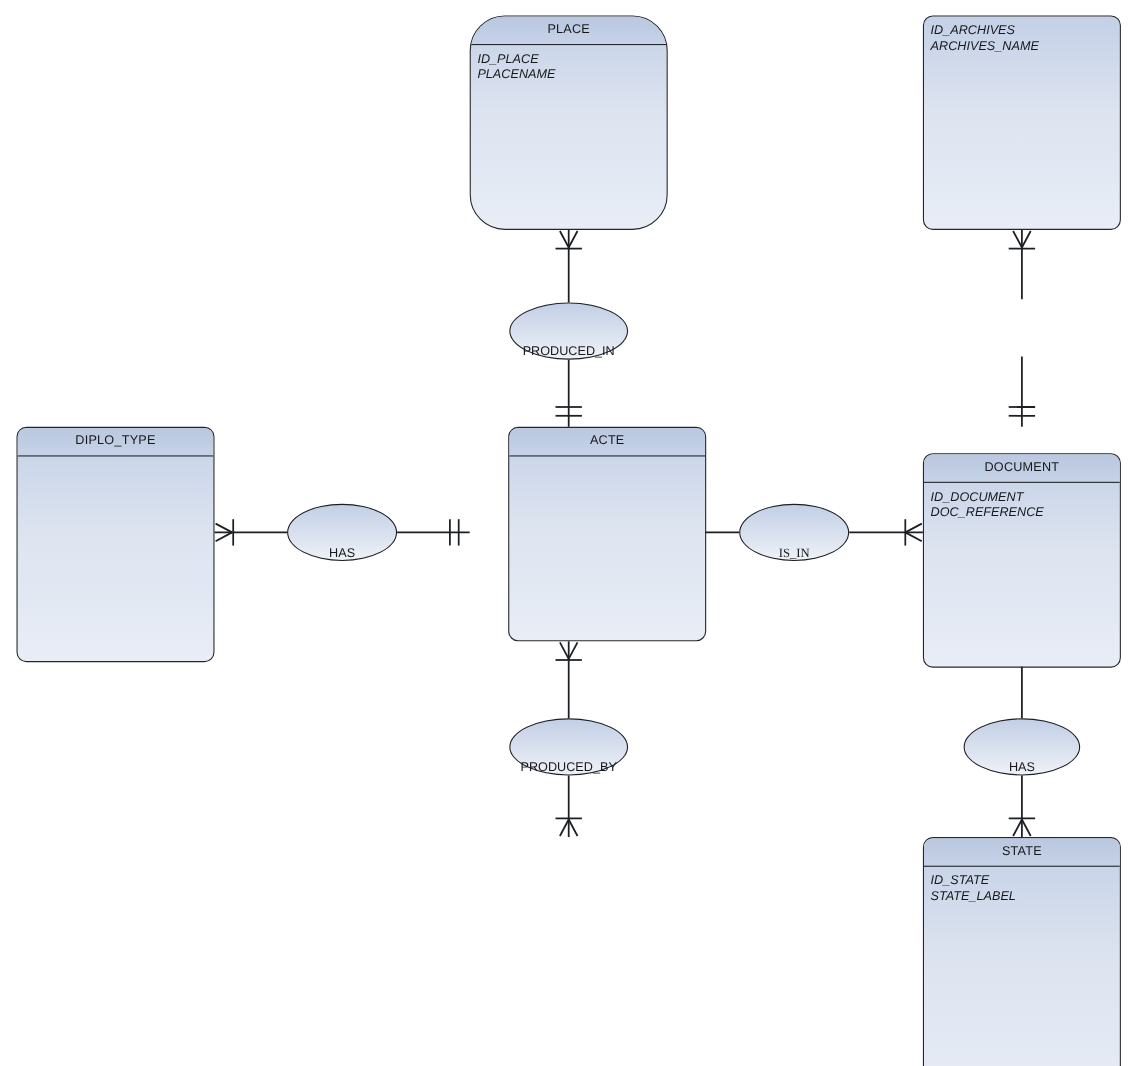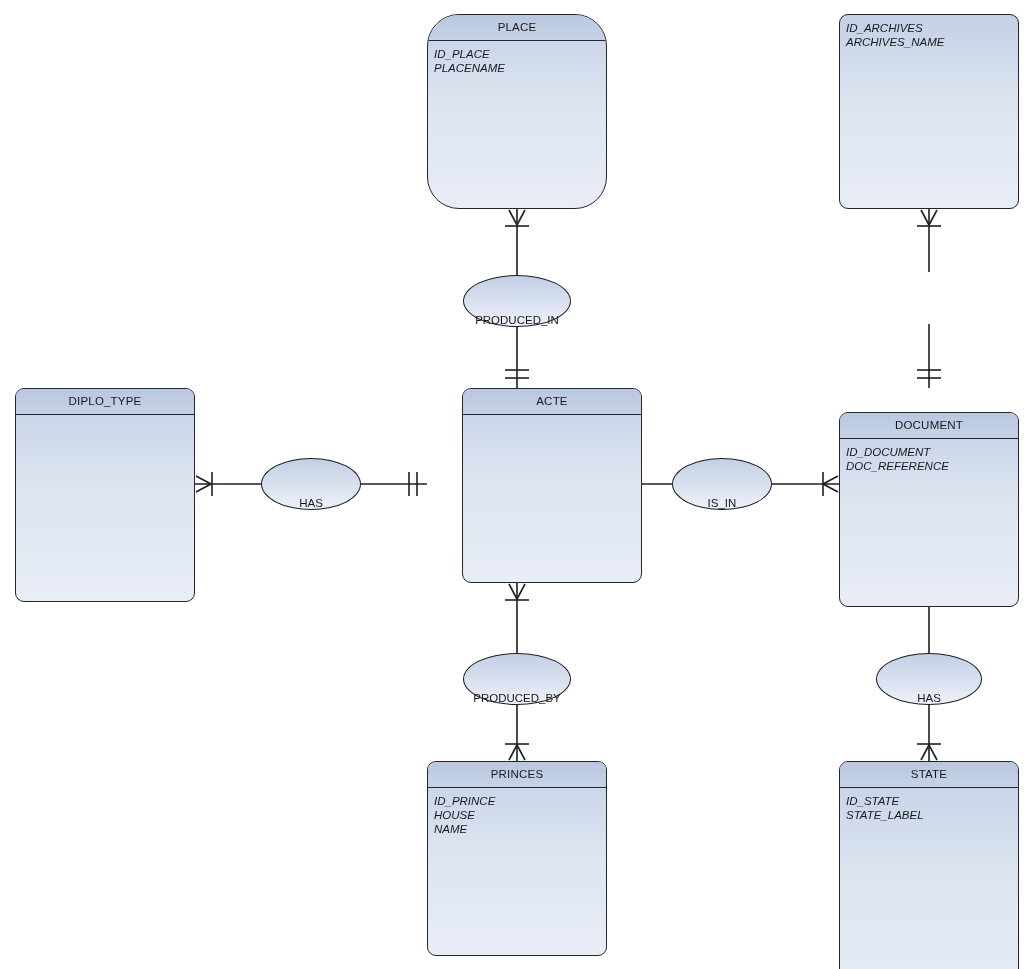--- a/index.html
+++ b/index.html
@@ -176,47 +176,39 @@
   </div>
 
   <div class="entity" style="left:839px; top:388px; width:180px; height:195px;margin-top:24px;">
     <div class="entity-header">DOCUMENT</div>
     <div class="entity-attrs">
       <div>ID_DOCUMENT</div>
       <div>DOC_REFERENCE</div>
     </div>
   </div>
 
-  <div class="entity" style="left:427px; top:761px; width:180px; height:195px;">
-    <div class="entity-header">PRINCES</div>
-    <div class="entity-attrs">
-      <div>ID_PRINCE</div>
-      <div>HOUSE</div>
-      <div>NAME</div>
-    </div>
-  </div>
 
   <div class="entity" style="left:839px; top:761px; width:180px; height:251px;">
     <div class="entity-header">STATE</div>
     <div class="entity-attrs">
       <div>ID_STATE</div>
       <div>STATE_LABEL</div>
     </div>
   </div>
 
   <div class="rel" style="left:463px; top:275px; width:108px; height:52px;">
     <span>PRODUCED_IN</span>
   </div>
 
 
   <div class="rel" style="left:261px; top:458px; width:100px; height:52px;">
     <span>HAS</span>
   </div>
 
-  <div class="rel" style="left:672px; top:458px; width:100px; height:52px;">
+  <div class="rel" style="left:672px; top:458px; width:100px; height:52px;font-family:Liberation Serif, serif;">
     <span>IS_IN</span>
   </div>
 
   <div class="rel" style="left:463px; top:653px; width:108px; height:52px;">
     <span>PRODUCED_BY</span>
   </div>
 
   <div class="rel" style="left:876px; top:653px; width:106px; height:52px;">
     <span>HAS</span>
   </div>

